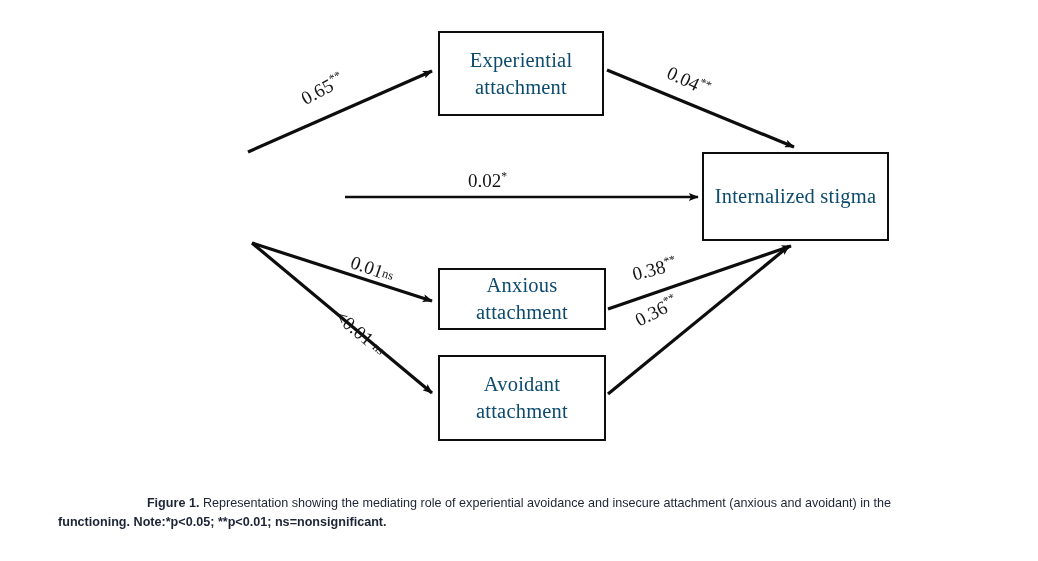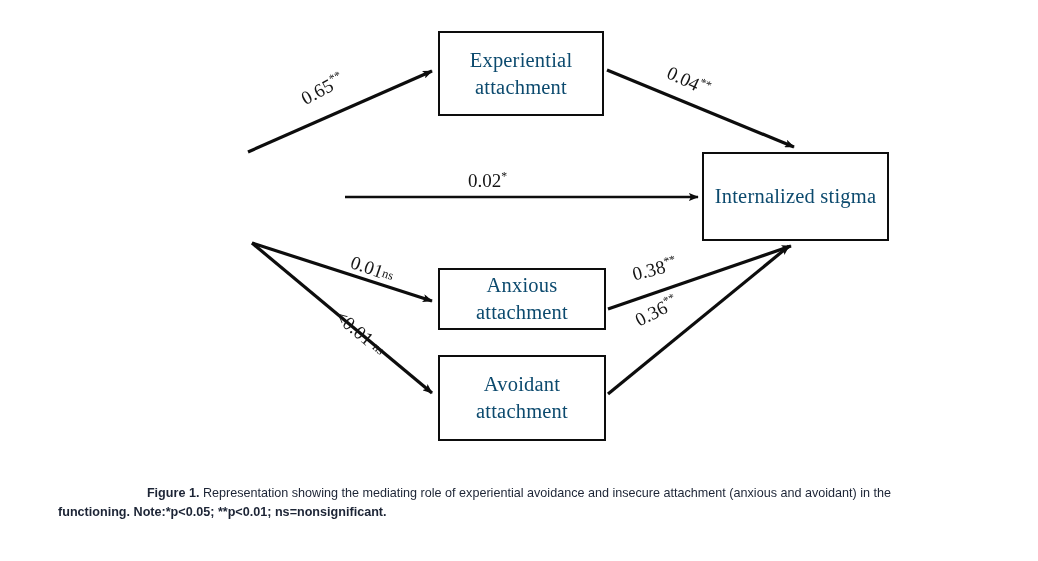--- a/index.html
+++ b/index.html
@@ -89,21 +89,21 @@
   #label-ct-is  { left: 468px; top: 170px; }
   #label-ct-ax  { left: 350px; top: 258px; transform: rotate(19deg); }
   #label-ct-av  { left: 330px; top: 322px; transform: rotate(40deg); }
   #label-ax-is  { left: 632px; top: 258px; transform: rotate(-14deg); }
   #label-av-is  { left: 634px; top: 300px; transform: rotate(-27deg); }
 
   
   #caption {
     position: absolute;
     left: 58px;
-    top: 484px;
+    top: 494px;
     width: 922px;
     font-family: "Liberation Sans", sans-serif;
     font-size: 12.6px;
     line-height: 1.48;
     color: #1c2435;
     text-align: center;
   }
   #caption .cap-line { display: block; }
   #caption .cap-line.last { text-align: left; font-weight: bold; }
   #caption .fig-num { font-weight: bold; }

